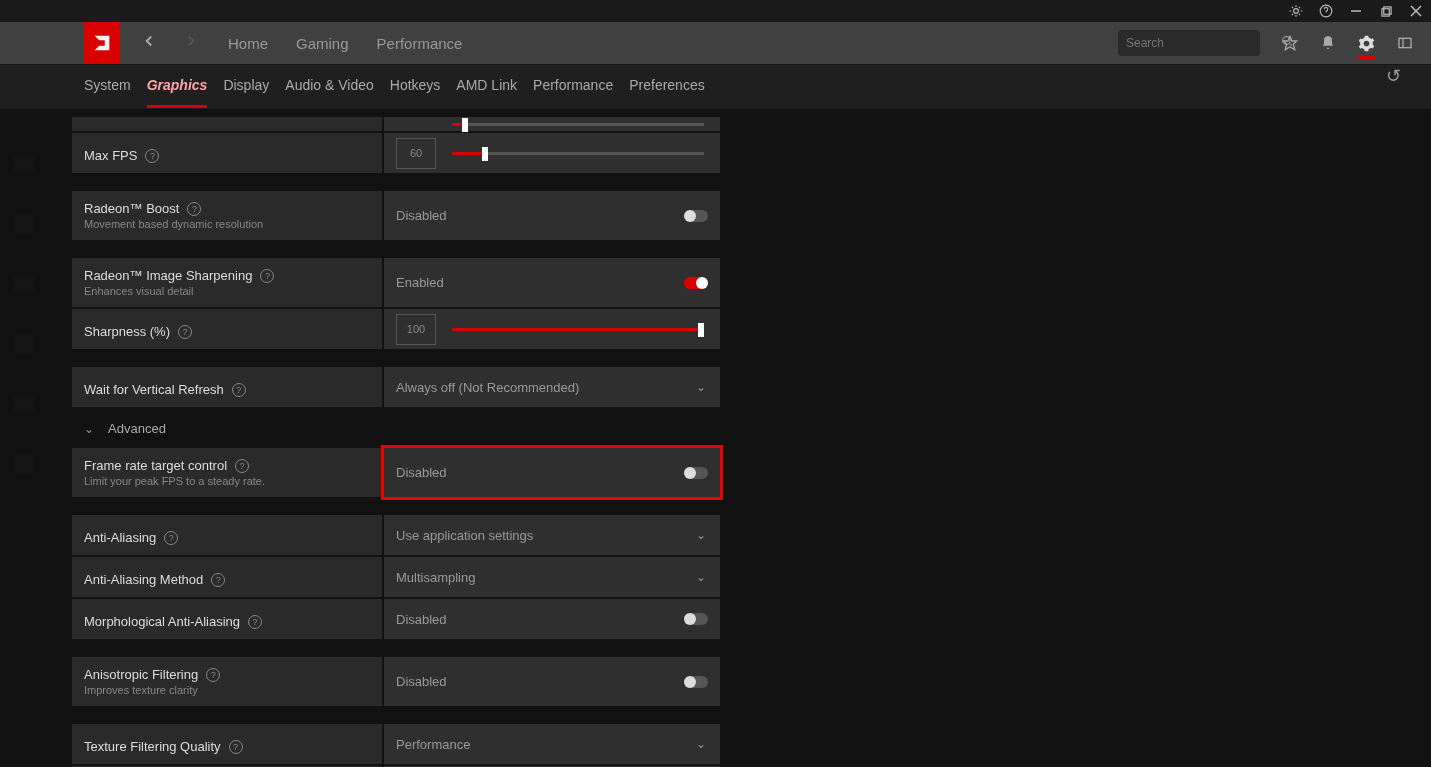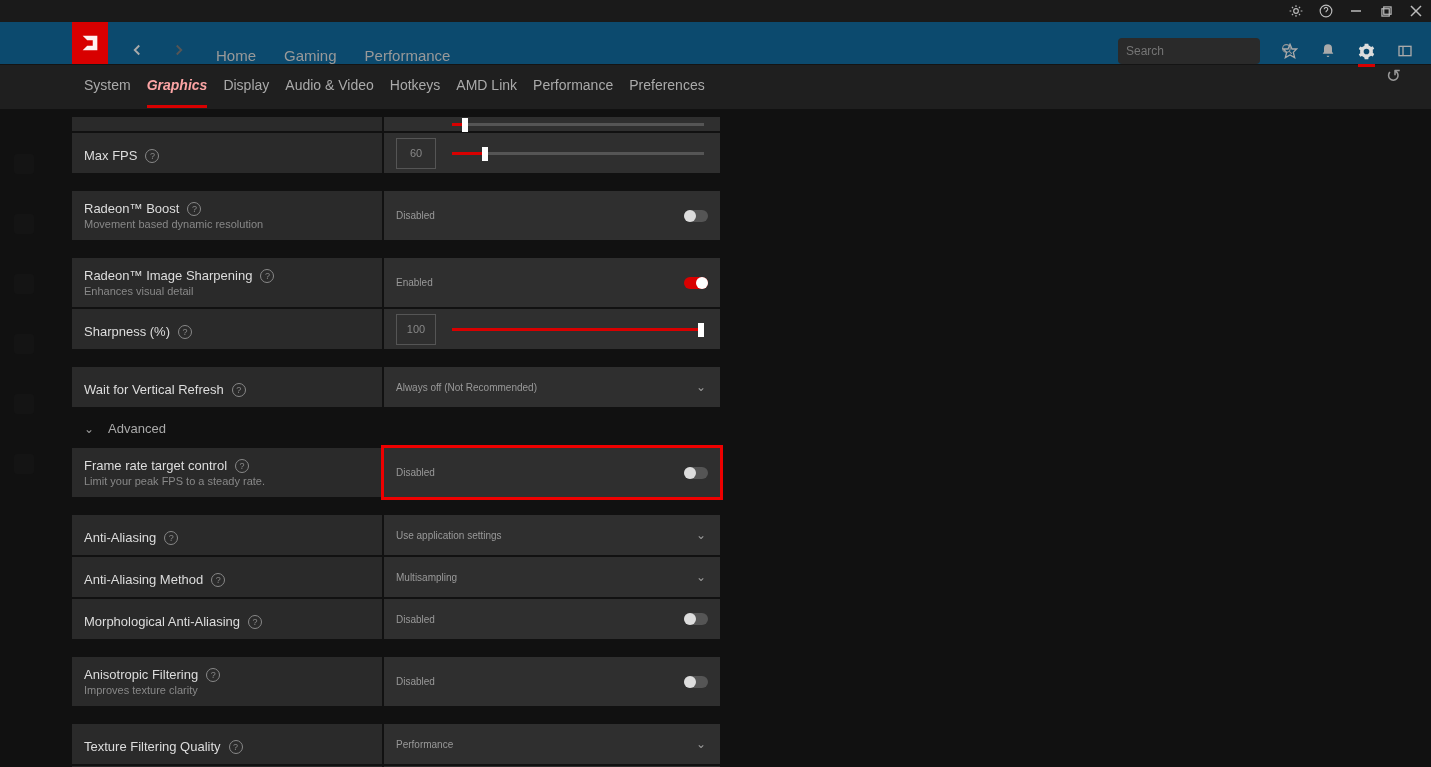--- a/index.html
+++ b/index.html
@@ -1,40 +1,40 @@
 <!DOCTYPE html>
 <html><head>
 <meta charset="utf-8">
 <style>
   * { box-sizing: border-box; margin: 0; padding: 0; font-family: "Segoe UI", Arial, sans-serif; }
   body { background: #111; color: #ccc; width: 1431px; height: 767px; overflow: hidden; }
   .titlebar { height: 22px; background: #1a1a1a; display: flex; justify-content: flex-end; align-items: center; padding-right: 8px; gap: 16px; }
   .titlebar .tb-btn { width: 14px; height: 14px; display: flex; align-items: center; justify-content: center; color: #bbb; font-size: 12px; }
-  .topbar { height: 42px; background: #0c4a6e; display: flex; align-items: flex-end; padding: 0 0 0 0; }
+  .topbar { height: 42px; background: #404040; display: flex; align-items: center; padding: 0 0 0 12px; }
   .logo { width: 36px; height: 42px; background: #d80000; display: flex; align-items: center; justify-content: center; margin-left: 72px; }
   .nav-arrows { display: flex; gap: 24px; margin-left: 20px; color: #888; }
   .nav-arrows span { font-size: 18px; }
   .main-tabs { display: flex; gap: 28px; margin-left: 28px; }
   .main-tabs .tab { color: #999; font-size: 15px; }
   .top-right { margin-left: auto; display: flex; align-items: center; gap: 22px; padding-right: 18px; }
   .search-box { background: #2a2a2a; height: 26px; width: 142px; display: flex; align-items: center; padding: 0 8px; border-radius: 4px; }
   .search-box input { background: transparent; border: none; color: #ccc; font-size: 12px; flex: 1; outline: none; }
   .icon-btn { color: #bbb; font-size: 15px; display:flex; align-items:center; justify-content:center; }
   .icon-btn.active { border-bottom: 3px solid #d80000; padding-bottom: 4px; margin-bottom:-7px;}
   .subnav { height: 45px; background: #1f1f1f; display: flex; align-items: flex-start; padding-left: 84px; gap: 16px; border-top:1px solid #141414;}
   .subnav .stab { color: #aaa; font-size: 14px; padding: 12px 0; }
   .subnav .stab.active { color: #fca5a5; font-style: italic; font-weight: 600; border-bottom: 3px solid #d80000; }
   .subnav-right { margin-left:auto; padding-right: 30px; color:#999; font-size:18px;}
   .content { padding-left: 72px; padding-top: 8px; width: 720px; }
   .row { display: flex; gap: 2px; margin-bottom: 2px; }
   .label-cell { width: 310px; background: #2a2a2a; padding: 10px 12px; display: flex; flex-direction: column; justify-content: flex-end; min-height: 40px;}
   .label-cell .title { font-size: 13px; color: #ddd; display: flex; align-items: center; gap: 8px;}
   .label-cell .sub { font-size: 11px; color: #888; margin-top: 2px; }
   .value-cell { flex: 1; background: #2f2f2f; padding: 0 12px; display: flex; align-items: center; min-height: 40px; position: relative;}
-  .value-cell .val-text { font-size: 10px; color: #999; }
+  .value-cell .val-text { font-size: 13px; color: #999; }
   .help { display:inline-flex; width:14px; height:14px; border:1px solid #888; border-radius:50%; align-items:center; justify-content:center; font-size:9px; color:#888;}
   .toggle { width: 24px; height: 12px; background: #555; border-radius: 6px; position: absolute; right: 12px; display:flex; align-items:center;}
   .toggle .knob { width: 12px; height: 12px; background: #ddd; border-radius: 50%; }
   .toggle.on { background: #d80000; justify-content: flex-end;}
   .toggle.on .knob { background:#fff; }
   .num-box { width: 40px; height: 31px; border: 1px solid #555; color: #888; font-size: 11px; display:flex; align-items:center; justify-content:center; margin-right: 16px;}
   .slider { flex:1; height:3px; background:#555; position:relative; margin-right:4px;}
   .slider .fill { position:absolute; left:0; top:0; height:3px; background:#d80000; }
   .slider .handle { position:absolute; top:-5px; width:6px; height:14px; background:#fff; }
   .chev { position:absolute; right:14px; color:#999; font-size:12px;}

